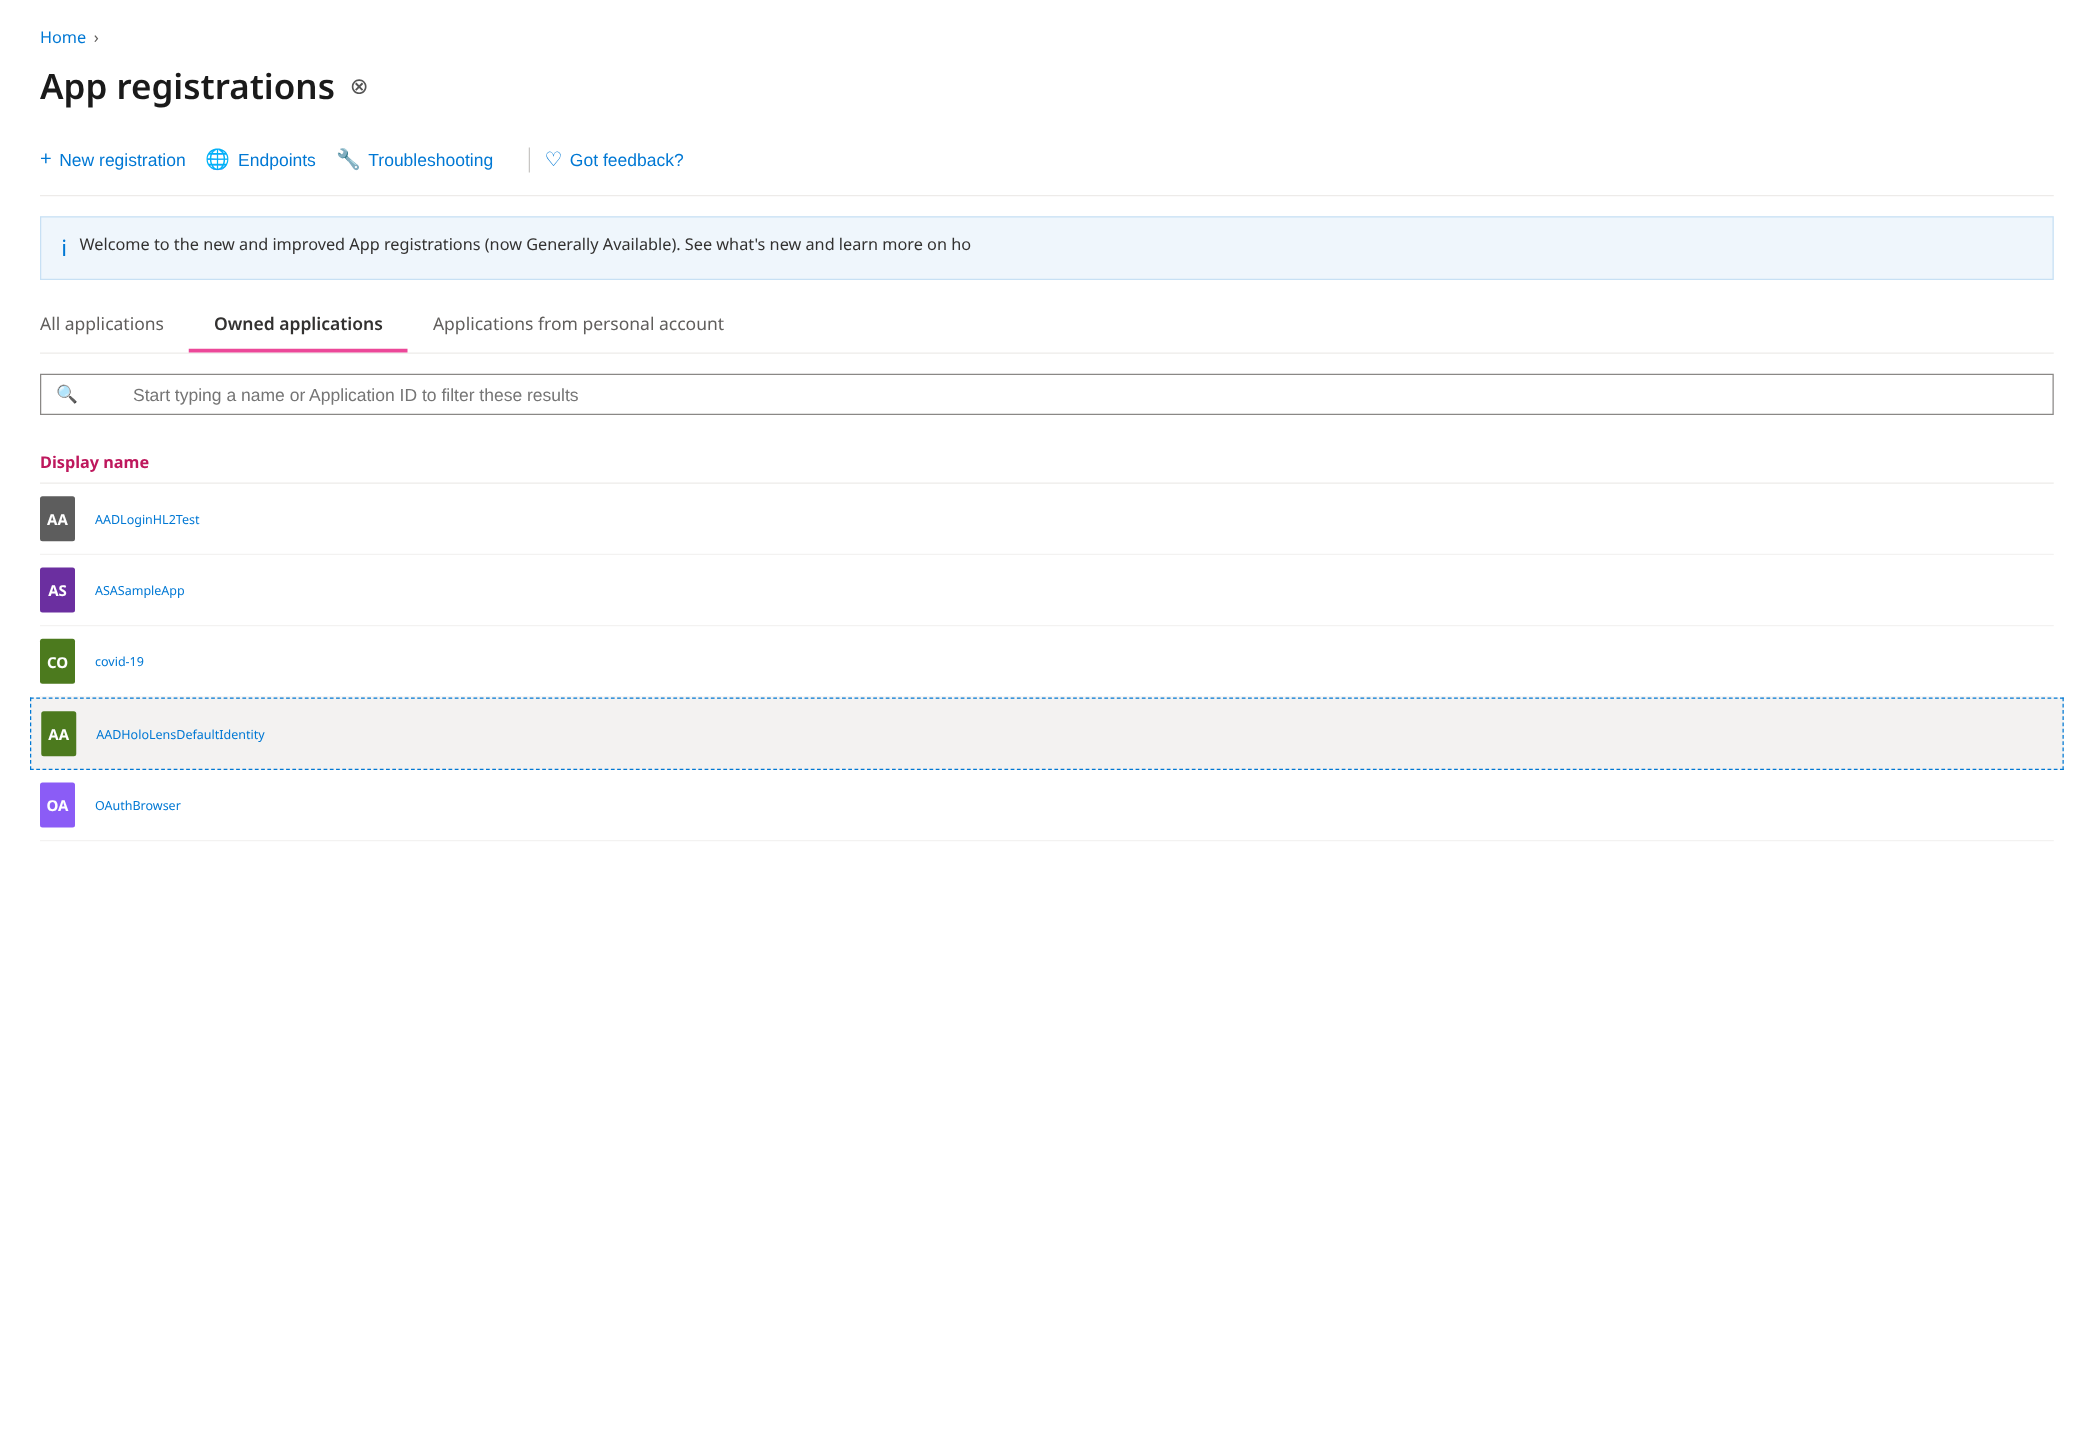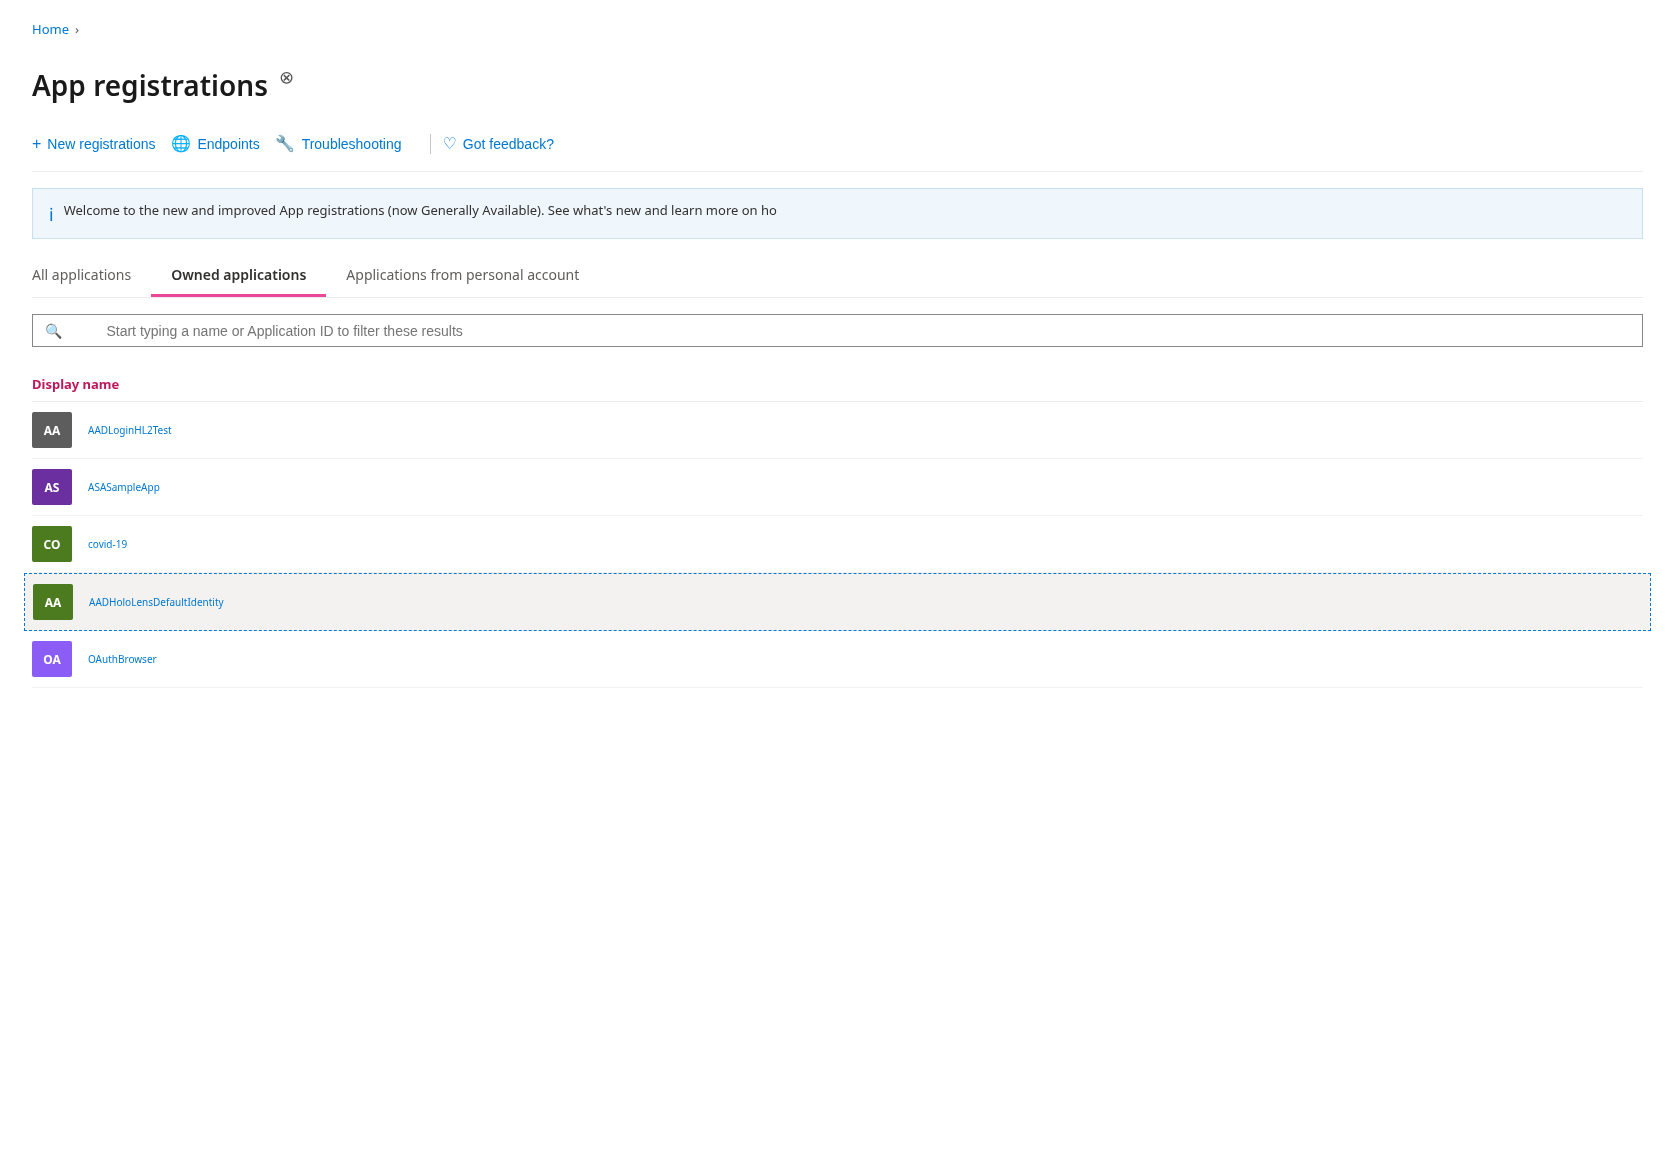--- a/index.html
+++ b/index.html
@@ -27,21 +27,20 @@
     .page-title-row {
       display: flex;
       align-items: center;
       gap: 12px;
       margin-bottom: 24px;
     }
     .page-title {
       font-size: 28px;
       font-weight: 600;
       color: #1a1a1a;
-      margin-top: 16px;
     }
     .pin-icon {
       font-size: 18px;
       color: #555;
       cursor: pointer;
       transform: rotate(45deg);
       display: inline-block;
     }
     .toolbar {
       display: flex;
@@ -157,21 +156,21 @@
       border-bottom: 1px solid #f3f2f1;
       cursor: pointer;
     }
     .app-row.highlighted {
       background: #f3f2f1;
       border: 1.5px dashed #0078d4;
       padding: 10px 8px;
       margin: 0 -8px;
     }
     .app-avatar {
-      width: 40px;
+      width: 28px;
       height: 36px;
       border-radius: 2px;
       display: flex;
       align-items: center;
       justify-content: center;
       font-size: 12px;
       font-weight: 700;
       color: #fff;
       flex-shrink: 0;
     }
@@ -191,21 +190,21 @@
   </div>
 
   <div class="page-title-row">
     <h1 class="page-title">App registrations</h1>
     <span class="pin-icon">⊕</span>
   </div>
 
   <div class="toolbar">
     <button class="toolbar-btn">
       <span class="btn-icon">+</span>
-      <span>New registrations</span>
+      <span>New registration</span>
     </button>
     <button class="toolbar-btn">
       <span class="btn-icon">🌐</span>
       <span>Endpoints</span>
     </button>
     <button class="toolbar-btn">
       <span class="btn-icon">🔧</span>
       <span>Troubleshooting</span>
     </button>
     <div class="toolbar-divider"></div>

